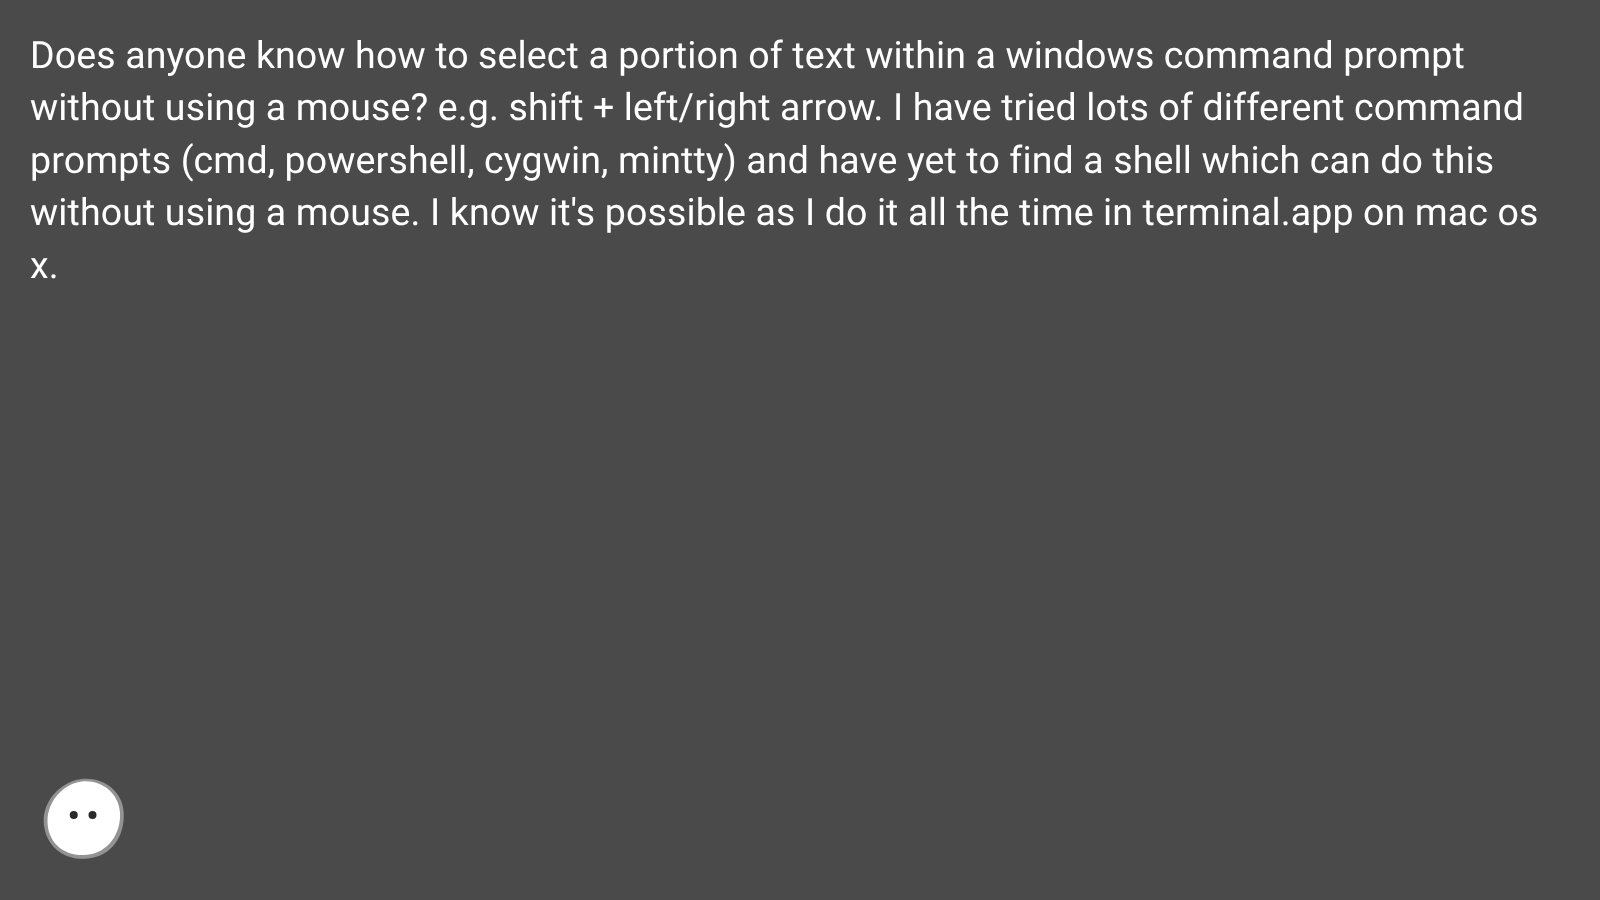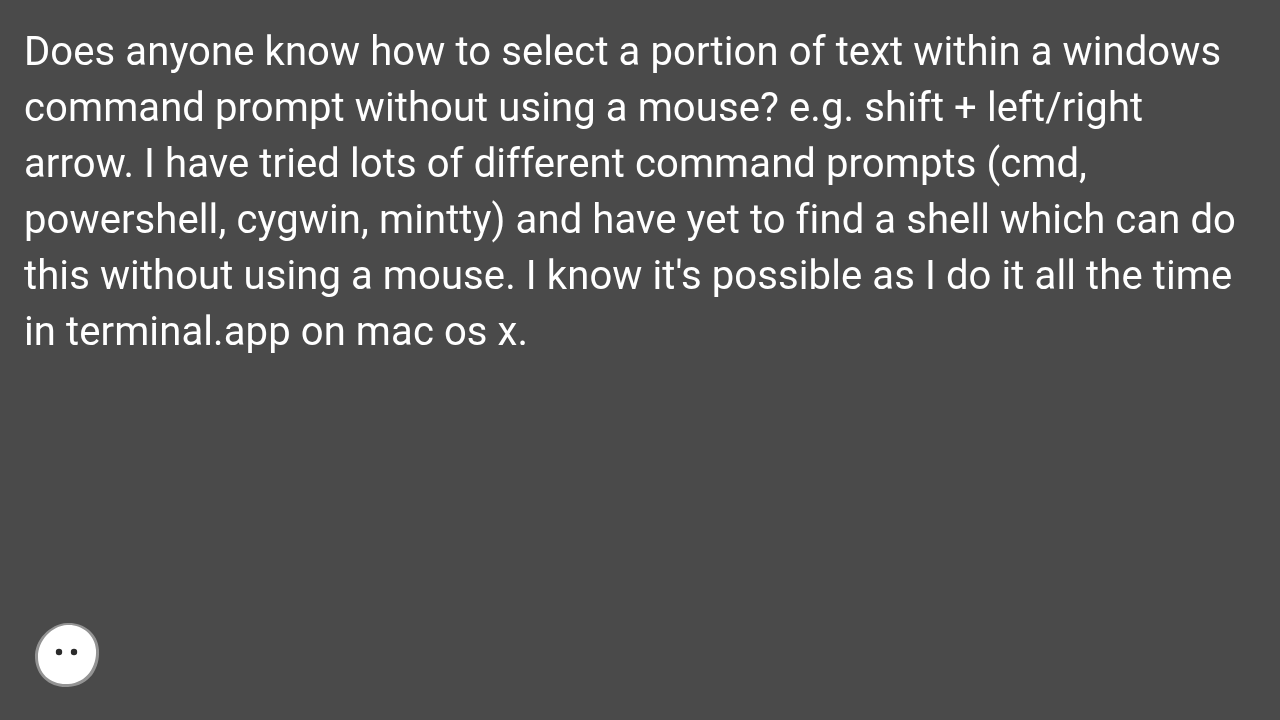--- a/index.html
+++ b/index.html
@@ -11,21 +11,21 @@
     body {
       background-color: #4a4a4a;
       font-family: -apple-system, BlinkMacSystemFont, "Segoe UI", Roboto, Helvetica, Arial, sans-serif;
       position: relative;
     }
     .content {
       padding: 24px 24px 24px 24px;
     }
     .body-text {
       color: #ffffff;
-      font-size: 40px;
+      font-size: 30px;
       line-height: 1.4;
       font-weight: 400;
       letter-spacing: 0.1px;
     }
     .avatar {
       position: absolute;
       left: 32px;
       bottom: 30px;
       width: 70px;
       height: 70px;

